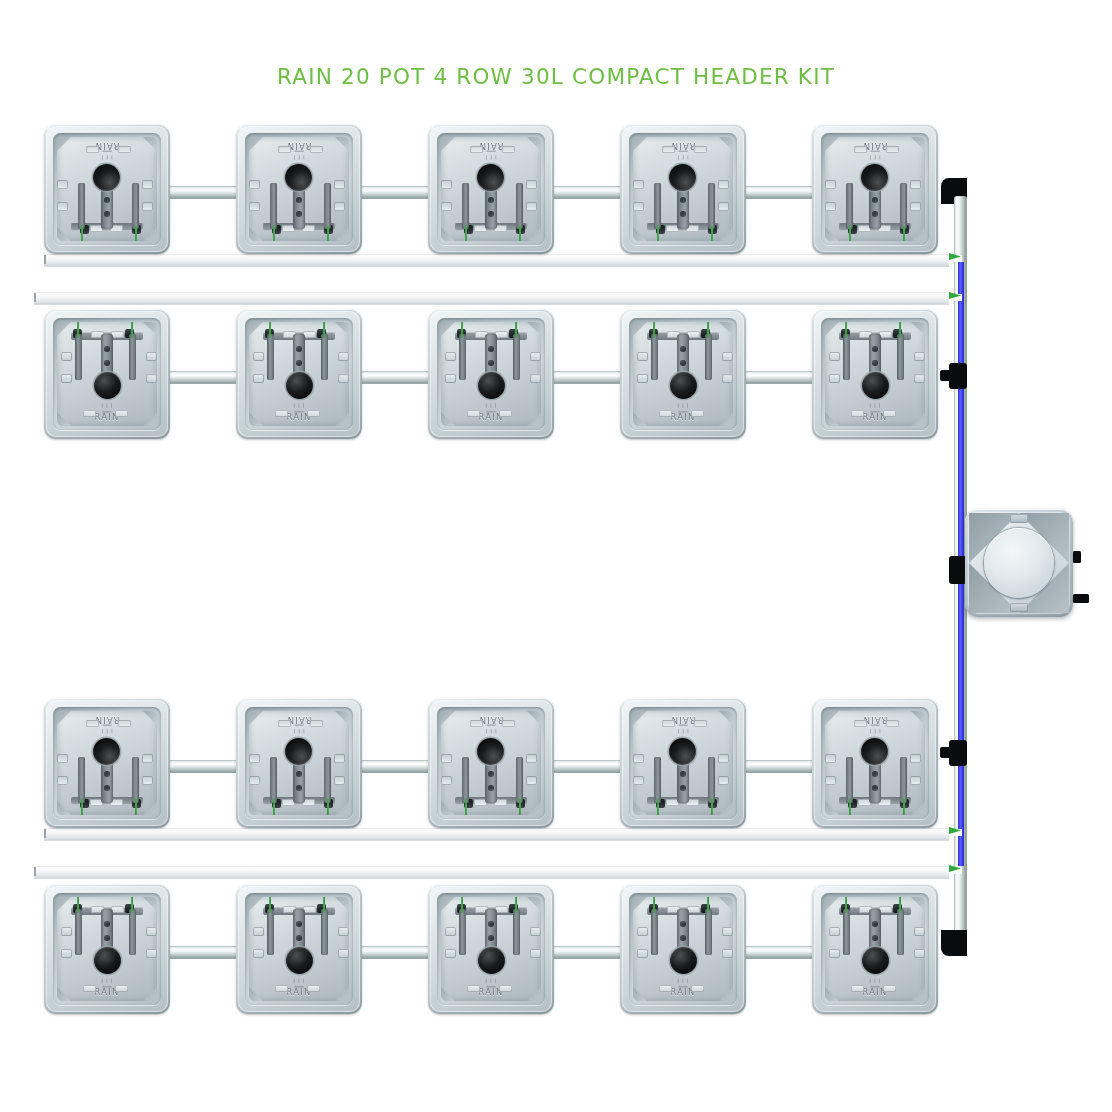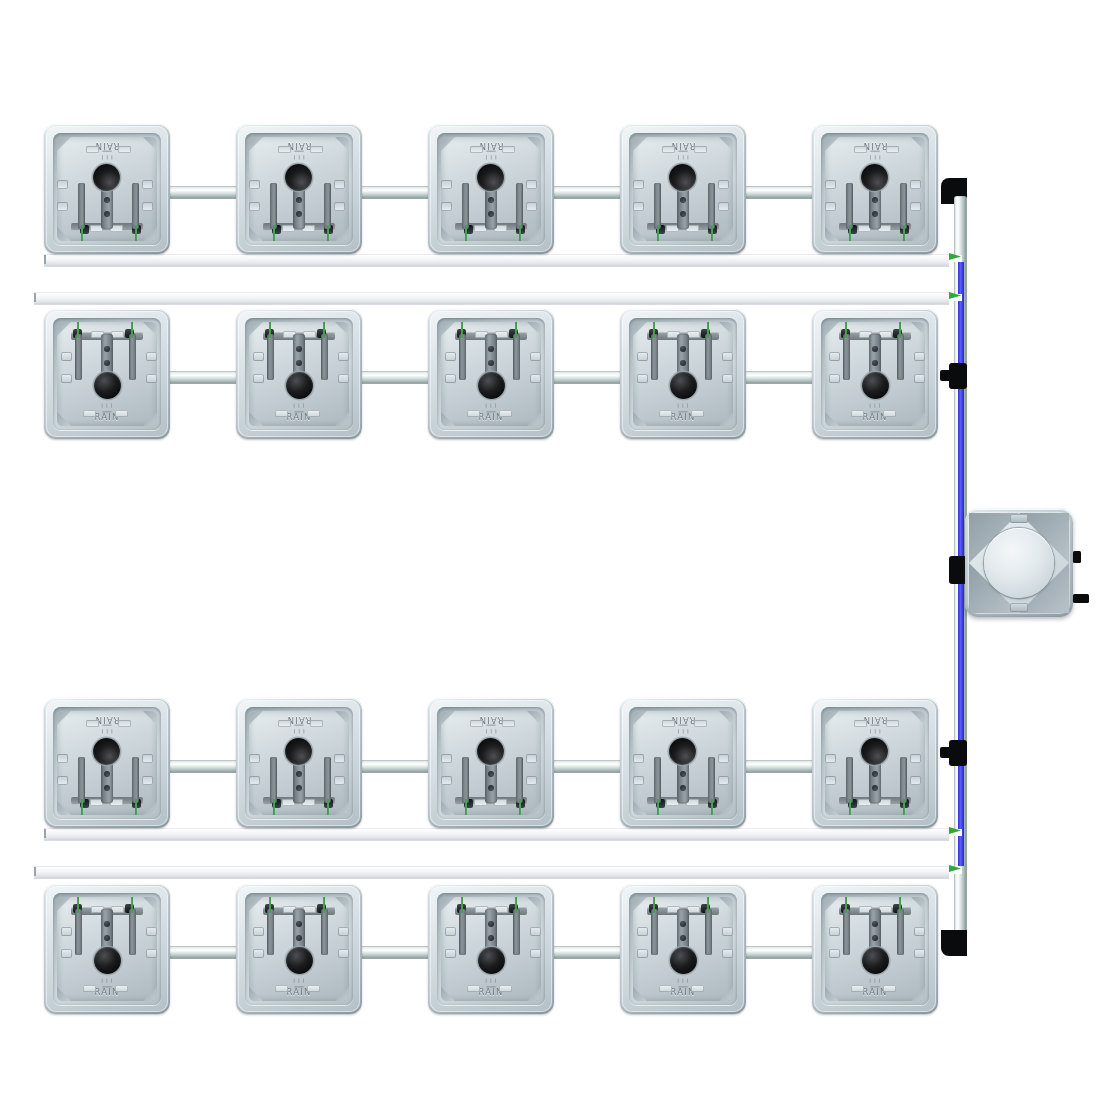--- a/index.html
+++ b/index.html
@@ -242,20 +242,21 @@
   }
   .tank-port{
     position:absolute;background:#0a0b0c;border-radius:1.5px;
   }
 </style>
 </head>
 <body>
 
 <div id="stage">
 
+  <div class="title">RAIN 20 POT 4 ROW 30L COMPACT HEADER KIT</div>
 
   <div class="row">
 
     <div class="hpipe" style="left:150px;top:186px;width:730px;"></div>
 
     <div class="rail" style="left:44px;top:254px;width:905px;"></div>
     <div class="rail-end" style="left:44px;top:255px;"></div>
   </div>
 
   <div class="row">

